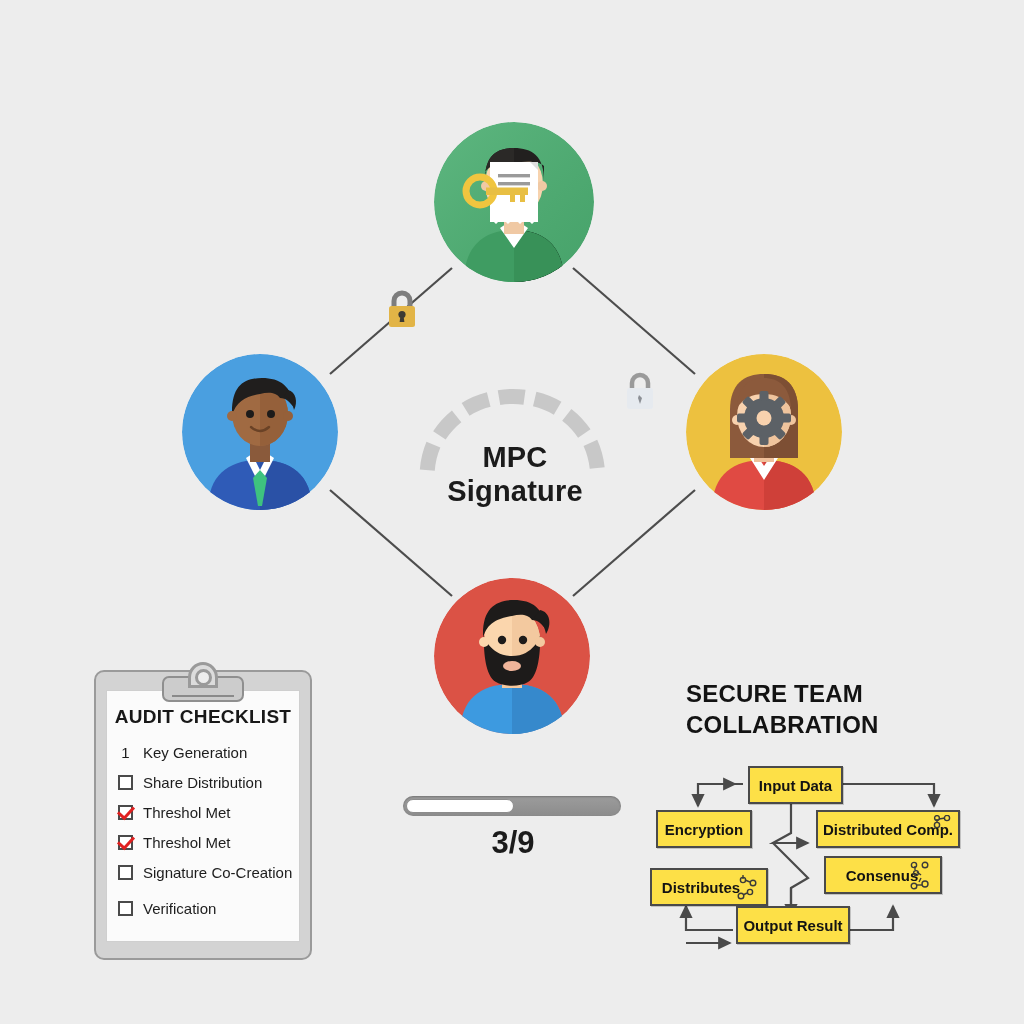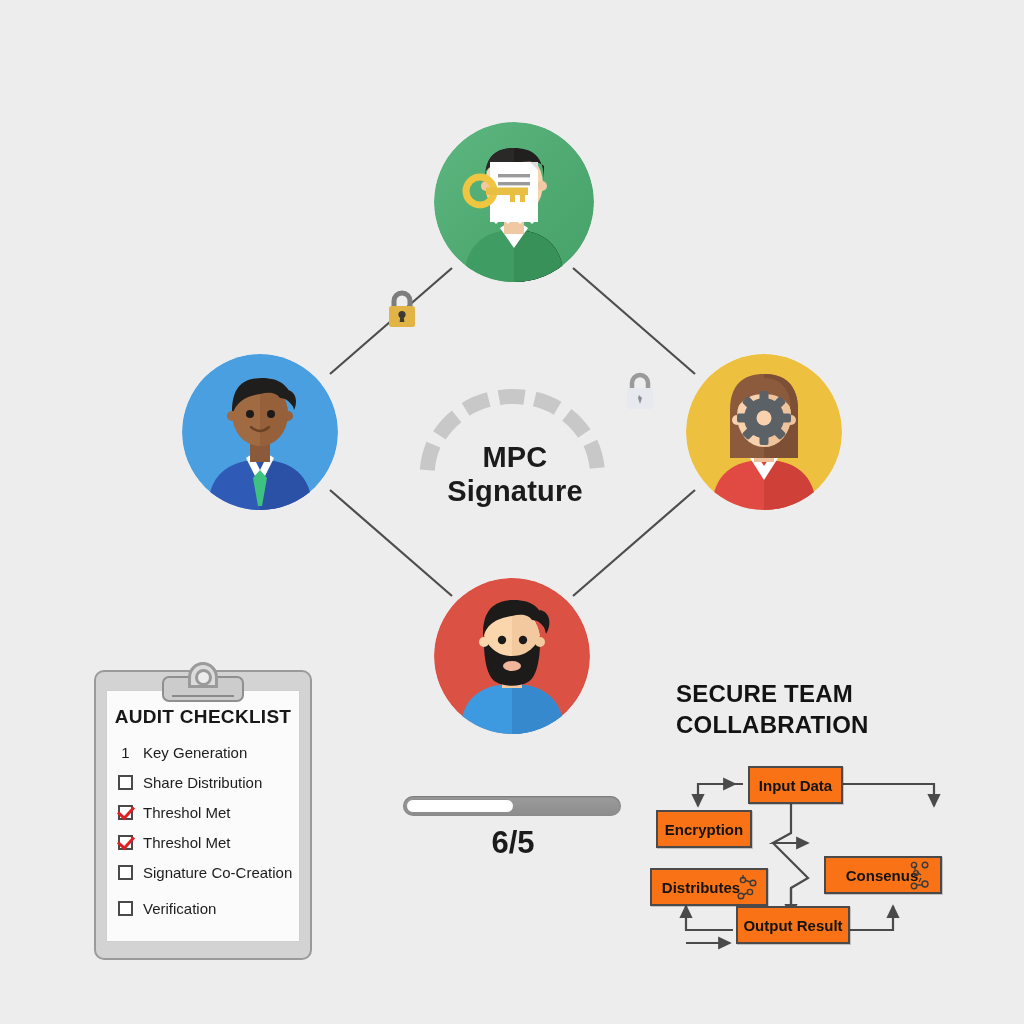--- a/index.html
+++ b/index.html
@@ -83,26 +83,26 @@
   }
   .cb.checked::after{
     content:"";position:absolute;left:1px;top:-4px;width:7px;height:13px;
     border:solid #e02020;border-width:0 3px 3px 0;transform:rotate(42deg);
   }
   .num{width:15px;text-align:center;font-size:15px;color:#1d1d1d;flex:none;}
 
   
   #flow{position:absolute;left:648px;top:678px;width:340px;height:290px;}
   #flow-title{
-    position:absolute;left:28px;top:0;width:320px;
+    position:absolute;left:38px;top:0;width:320px;
     font-size:24px;font-weight:bold;color:#131313;line-height:1.3;letter-spacing:.2px;
   }
   #flow-svg{position:absolute;left:0;top:82px;width:340px;height:200px;}
   .fbox{
-    position:absolute;background:#f97316;border:2px solid #4a4a4a;
+    position:absolute;background:#fde047;border:2px solid #4a4a4a;
     box-sizing:border-box;display:flex;align-items:center;justify-content:center;
     font-size:15px;font-weight:bold;color:#131313;white-space:nowrap;
     box-shadow:1px 1px 0 rgba(0,0,0,.18);
   }
   .fbox .mini{position:absolute;right:4px;top:3px;}
 </style>
 </head>
 <body>
 
 <div id="stage">
@@ -291,21 +291,21 @@
 
   <div id="center-label">
     <div>MPC</div>
     <div>Signature</div>
   </div>
 
   <div id="progress-wrap">
     <div id="progress-track">
       <div id="progress-fill"></div>
     </div>
-    <div id="progress-label">6/5</div>
+    <div id="progress-label">3/9</div>
   </div>
 
   <div id="clipboard">
     <div id="clip-board-body"></div>
     <div id="clip-paper"></div>
     <div id="clip-clamp"></div>
     <div id="clip-clamp-line"></div>
     <div id="clip-ring"></div>
     <div id="clip-ring-hole"></div>
 
@@ -374,20 +374,34 @@
     </svg>
 
     <div class="fbox" style="left:100px;top:88px;width:95px;height:38px;">
       <span>Input Data</span>
     </div>
 
     <div class="fbox" style="left:8px;top:132px;width:96px;height:38px;">
       <span>Encryption</span>
     </div>
 
+    <div class="fbox" style="left:168px;top:132px;width:144px;height:38px;">
+      <span>Distributed Comp.</span>
+      <span class="mini">
+        <svg width="22" height="18" viewBox="0 0 22 18">
+          <g stroke="#3a3a3a" stroke-width="1.4" fill="none">
+            <path d="M5 8 L5 4"></path>
+              <path d="M7 4 L13 3"></path>
+          </g>
+          <circle cx="5" cy="10" r="2.6" fill="none" stroke="#3a3a3a" stroke-width="1.4"></circle>
+          <circle cx="5" cy="3" r="2.4" fill="none" stroke="#3a3a3a" stroke-width="1.4"></circle>
+          <circle cx="15" cy="3" r="2.6" fill="none" stroke="#3a3a3a" stroke-width="1.4"></circle>
+        </svg>
+      </span>
+    </div>
 
     <div class="fbox" style="left:2px;top:178px;width:118px;height:38px;margin-top:12px;">
       <span style="margin-right:16px;">Distributes</span>
       <span class="mini">
         <svg width="26" height="30" viewBox="0 0 26 30">
           <g stroke="#3a3a3a" stroke-width="1.4" fill="none">
             <path d="M7 6 L7 2"></path>
               <path d="M9 7 L14 9"></path>
             <path d="M7 22 L11 20"></path>
           </g>

